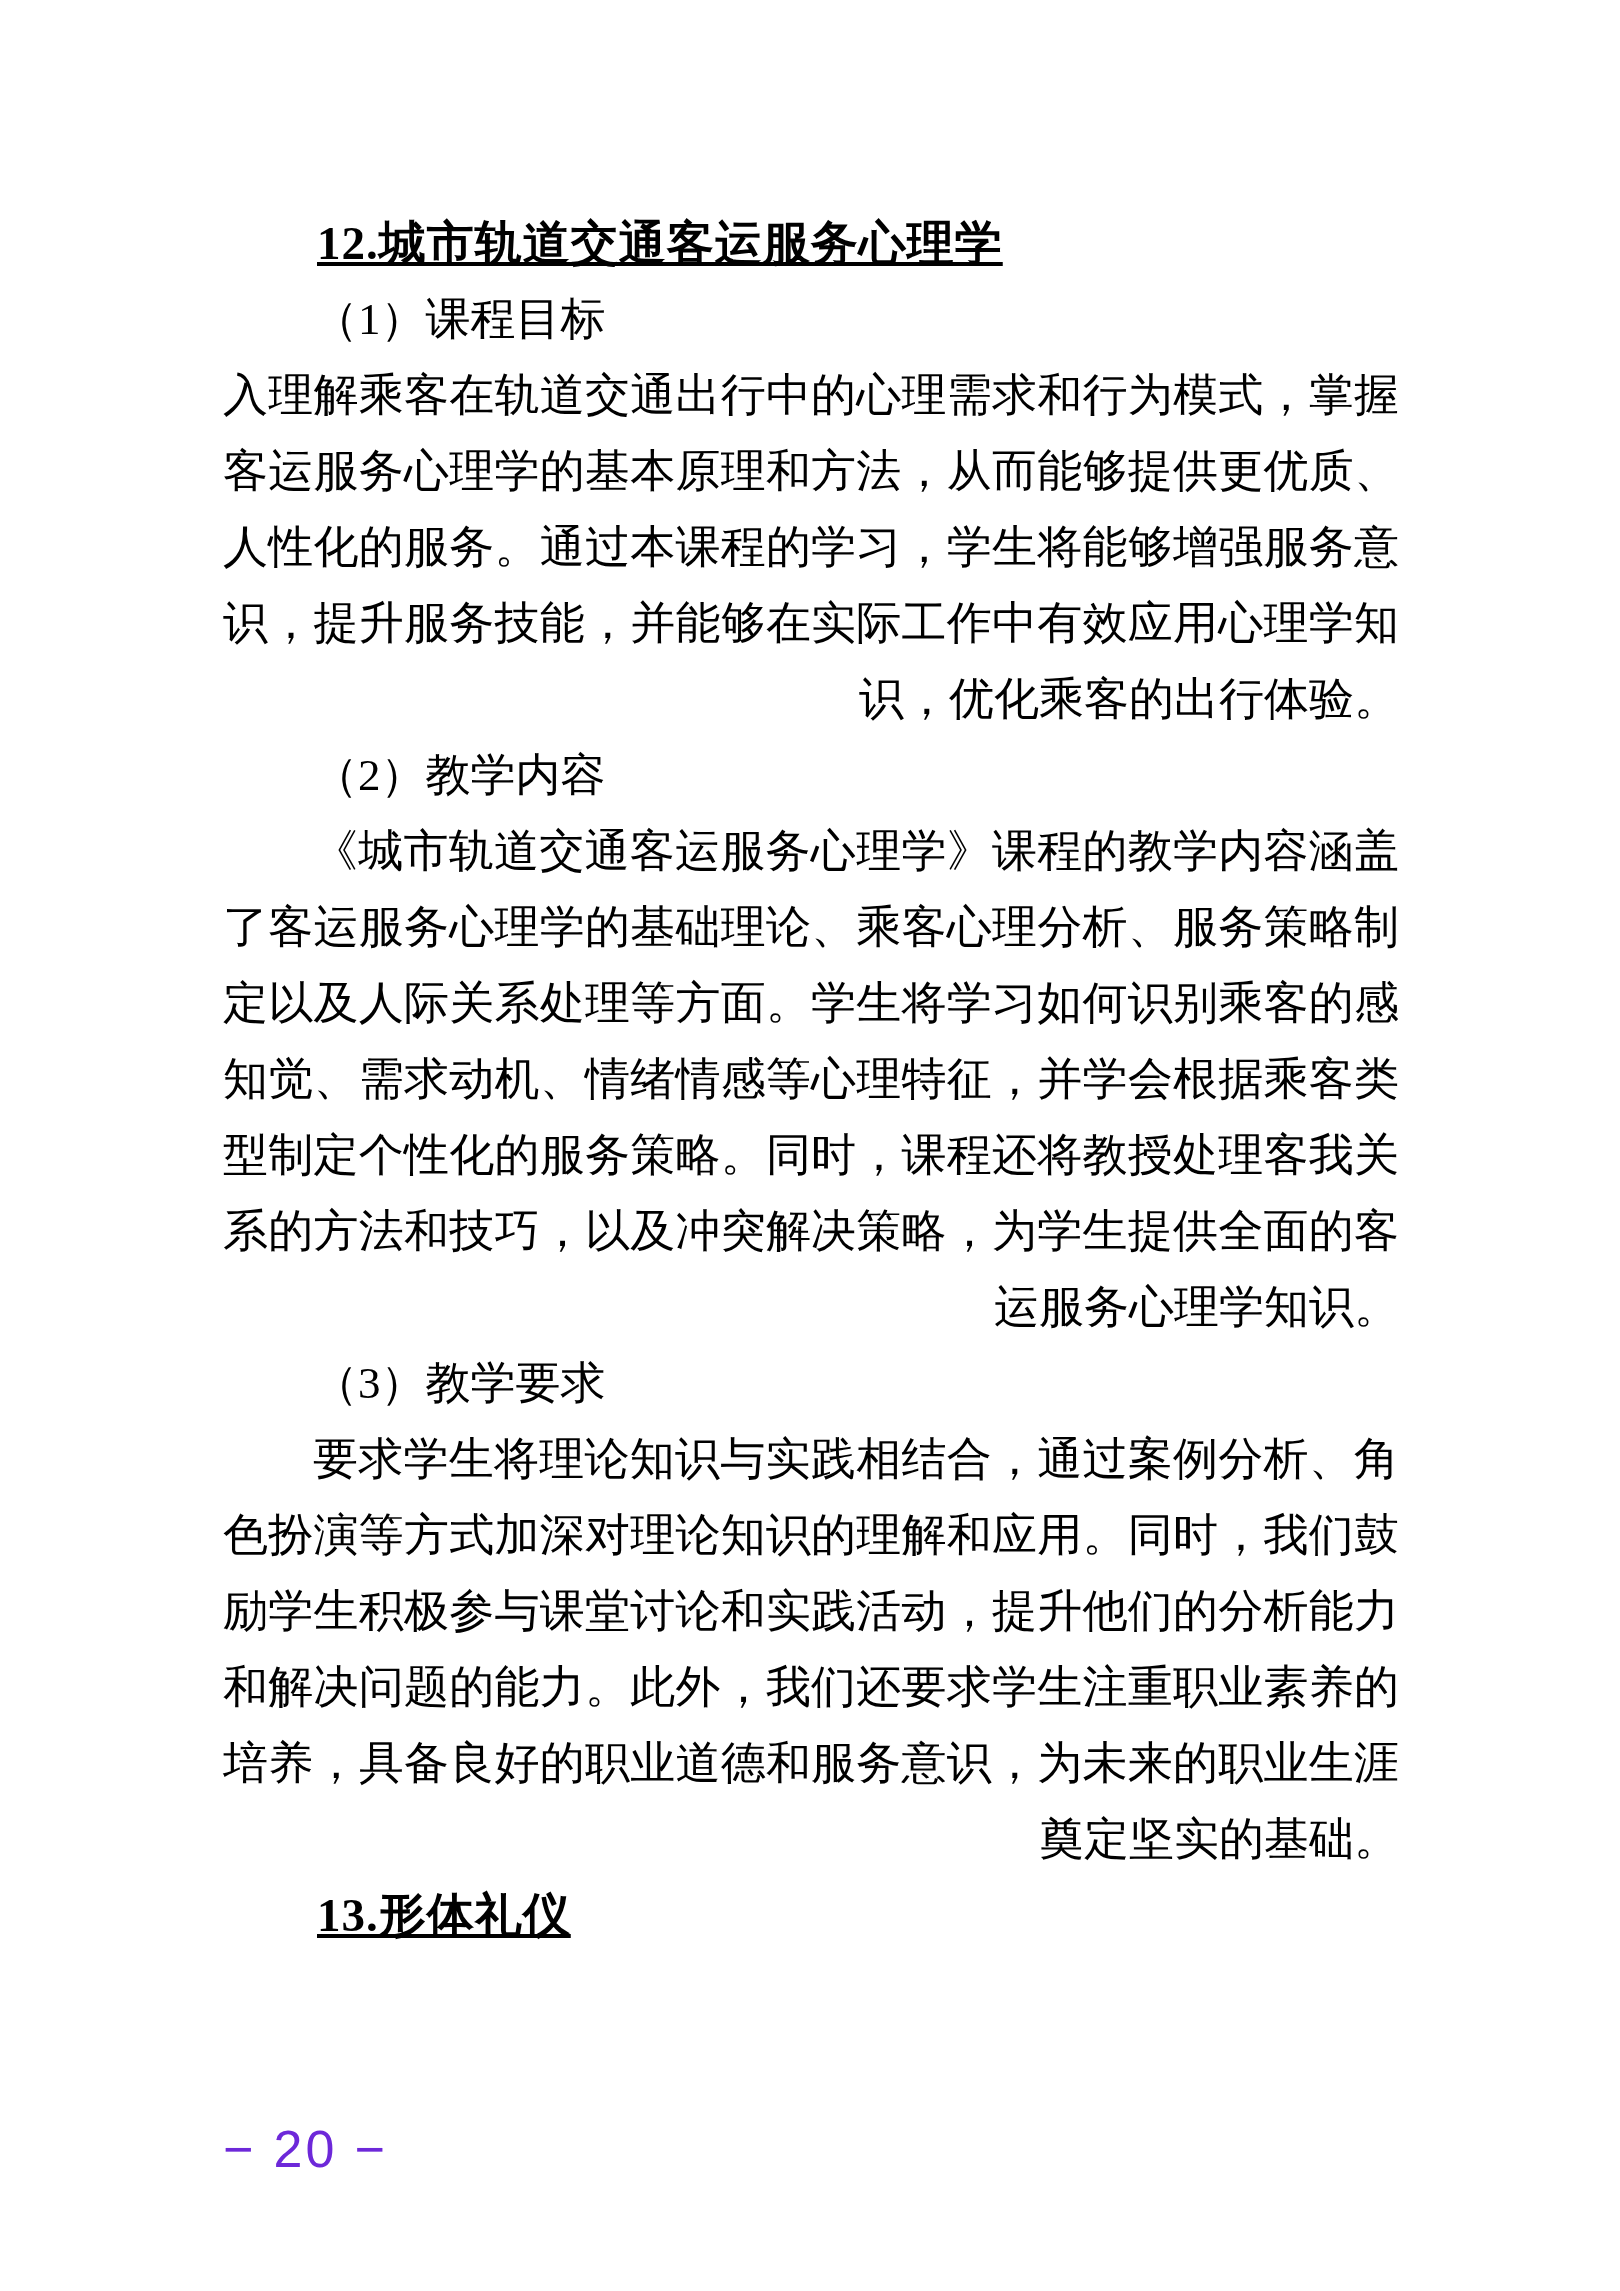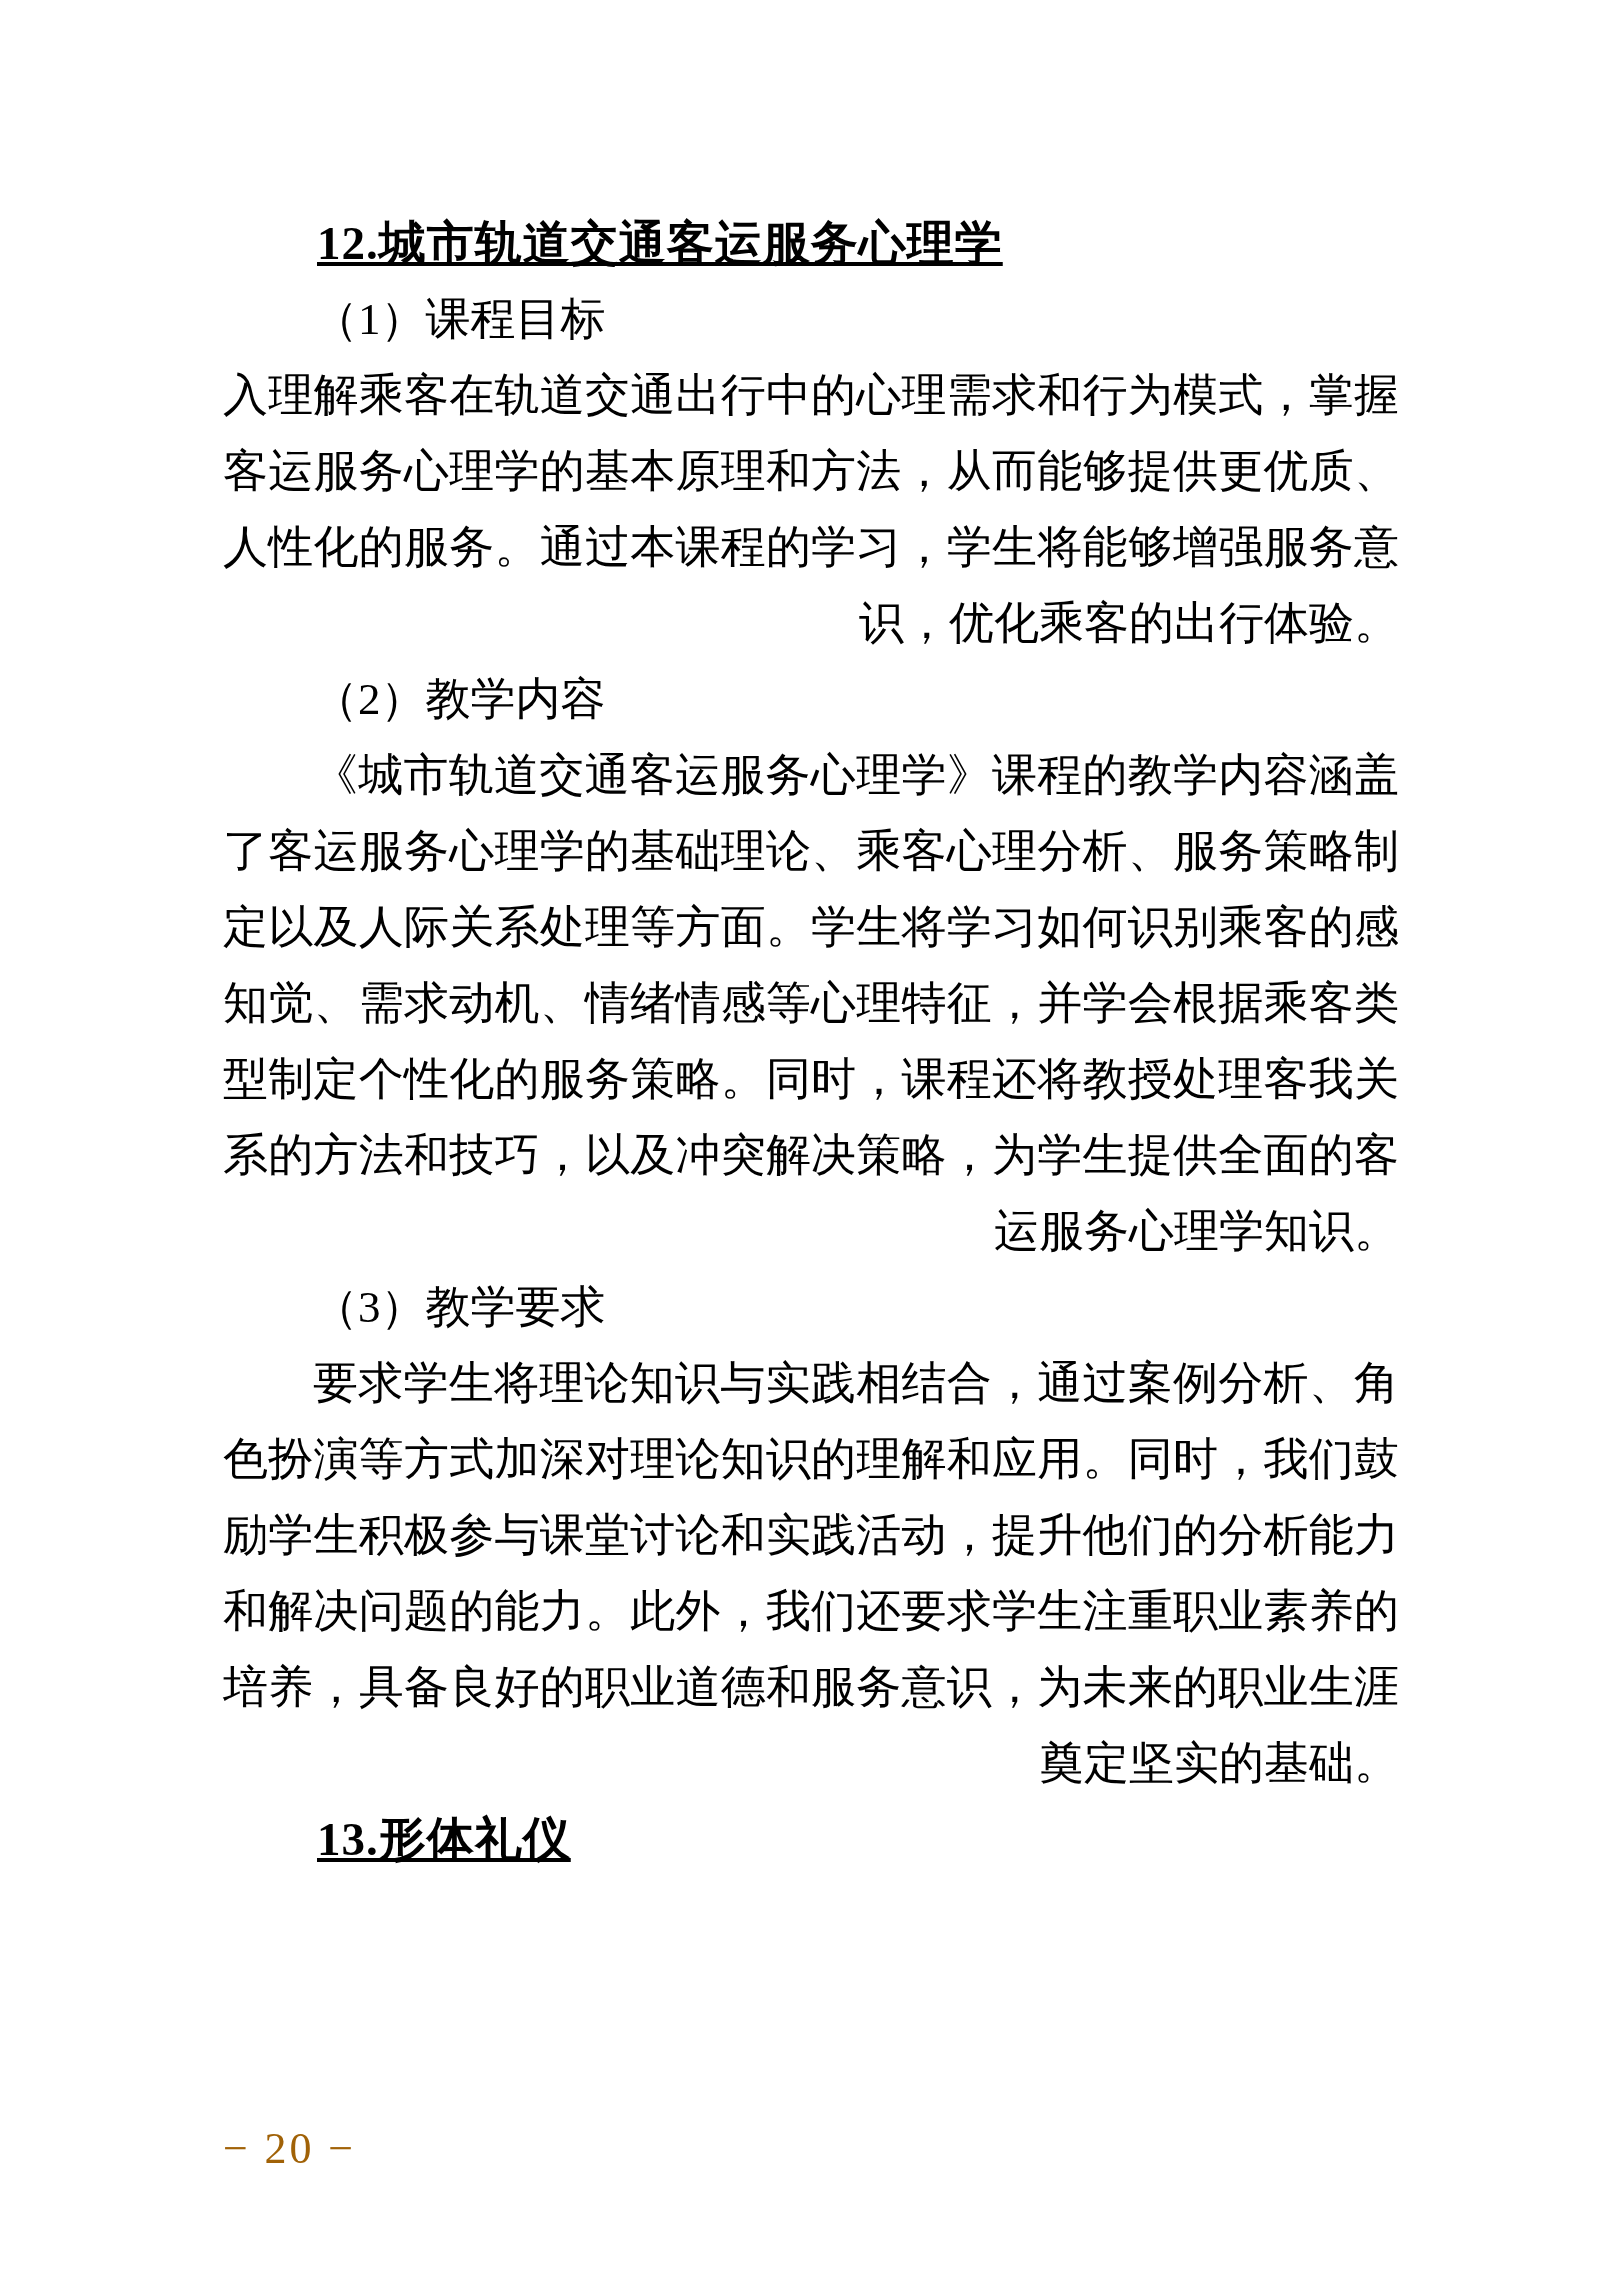--- a/index.html
+++ b/index.html
@@ -49,38 +49,39 @@
     text-indent: 2em;
   }
   
   .blk-line-last {
     text-align: right;
   }
   .footer {
     position: absolute;
     left: 223px;
     top: 2129px;
-    font-family: Liberation Serif, serif;
-    font-size: 44px;
+    font-family: Liberation Sans, sans-serif;
+    font-size: 52px;
     line-height: 40px;
     letter-spacing: 2.9px;
-    color: #a16207;
+    color: #6d28d9;
   }
 </style>
 </head>
 <body>
 
 <main class="page">
   <section class="content">
 
   <div class="blk-heading">12.城市轨道交通客运服务心理学</div>
       <div class="blk-subheading">（1）课程目标</div>
       <div class="blk-line">入理解乘客在轨道交通出行中的心理需求和行为模式，掌握</div>
       <div class="blk-line">客运服务心理学的基本原理和方法，从而能够提供更优质、</div>
       <div class="blk-line">人性化的服务。通过本课程的学习，学生将能够增强服务意</div>
+      <div class="blk-line">识，提升服务技能，并能够在实际工作中有效应用心理学知</div>
       <div class="blk-line-last">识，优化乘客的出行体验。</div>
       <div class="blk-subheading">（2）教学内容</div>
       <div class="blk-line-first">《城市轨道交通客运服务心理学》课程的教学内容涵盖</div>
       <div class="blk-line">了客运服务心理学的基础理论、乘客心理分析、服务策略制</div>
       <div class="blk-line">定以及人际关系处理等方面。学生将学习如何识别乘客的感</div>
       <div class="blk-line">知觉、需求动机、情绪情感等心理特征，并学会根据乘客类</div>
       <div class="blk-line">型制定个性化的服务策略。同时，课程还将教授处理客我关</div>
       <div class="blk-line">系的方法和技巧，以及冲突解决策略，为学生提供全面的客</div>
       <div class="blk-line-last">运服务心理学知识。</div>
       <div class="blk-subheading">（3）教学要求</div>

